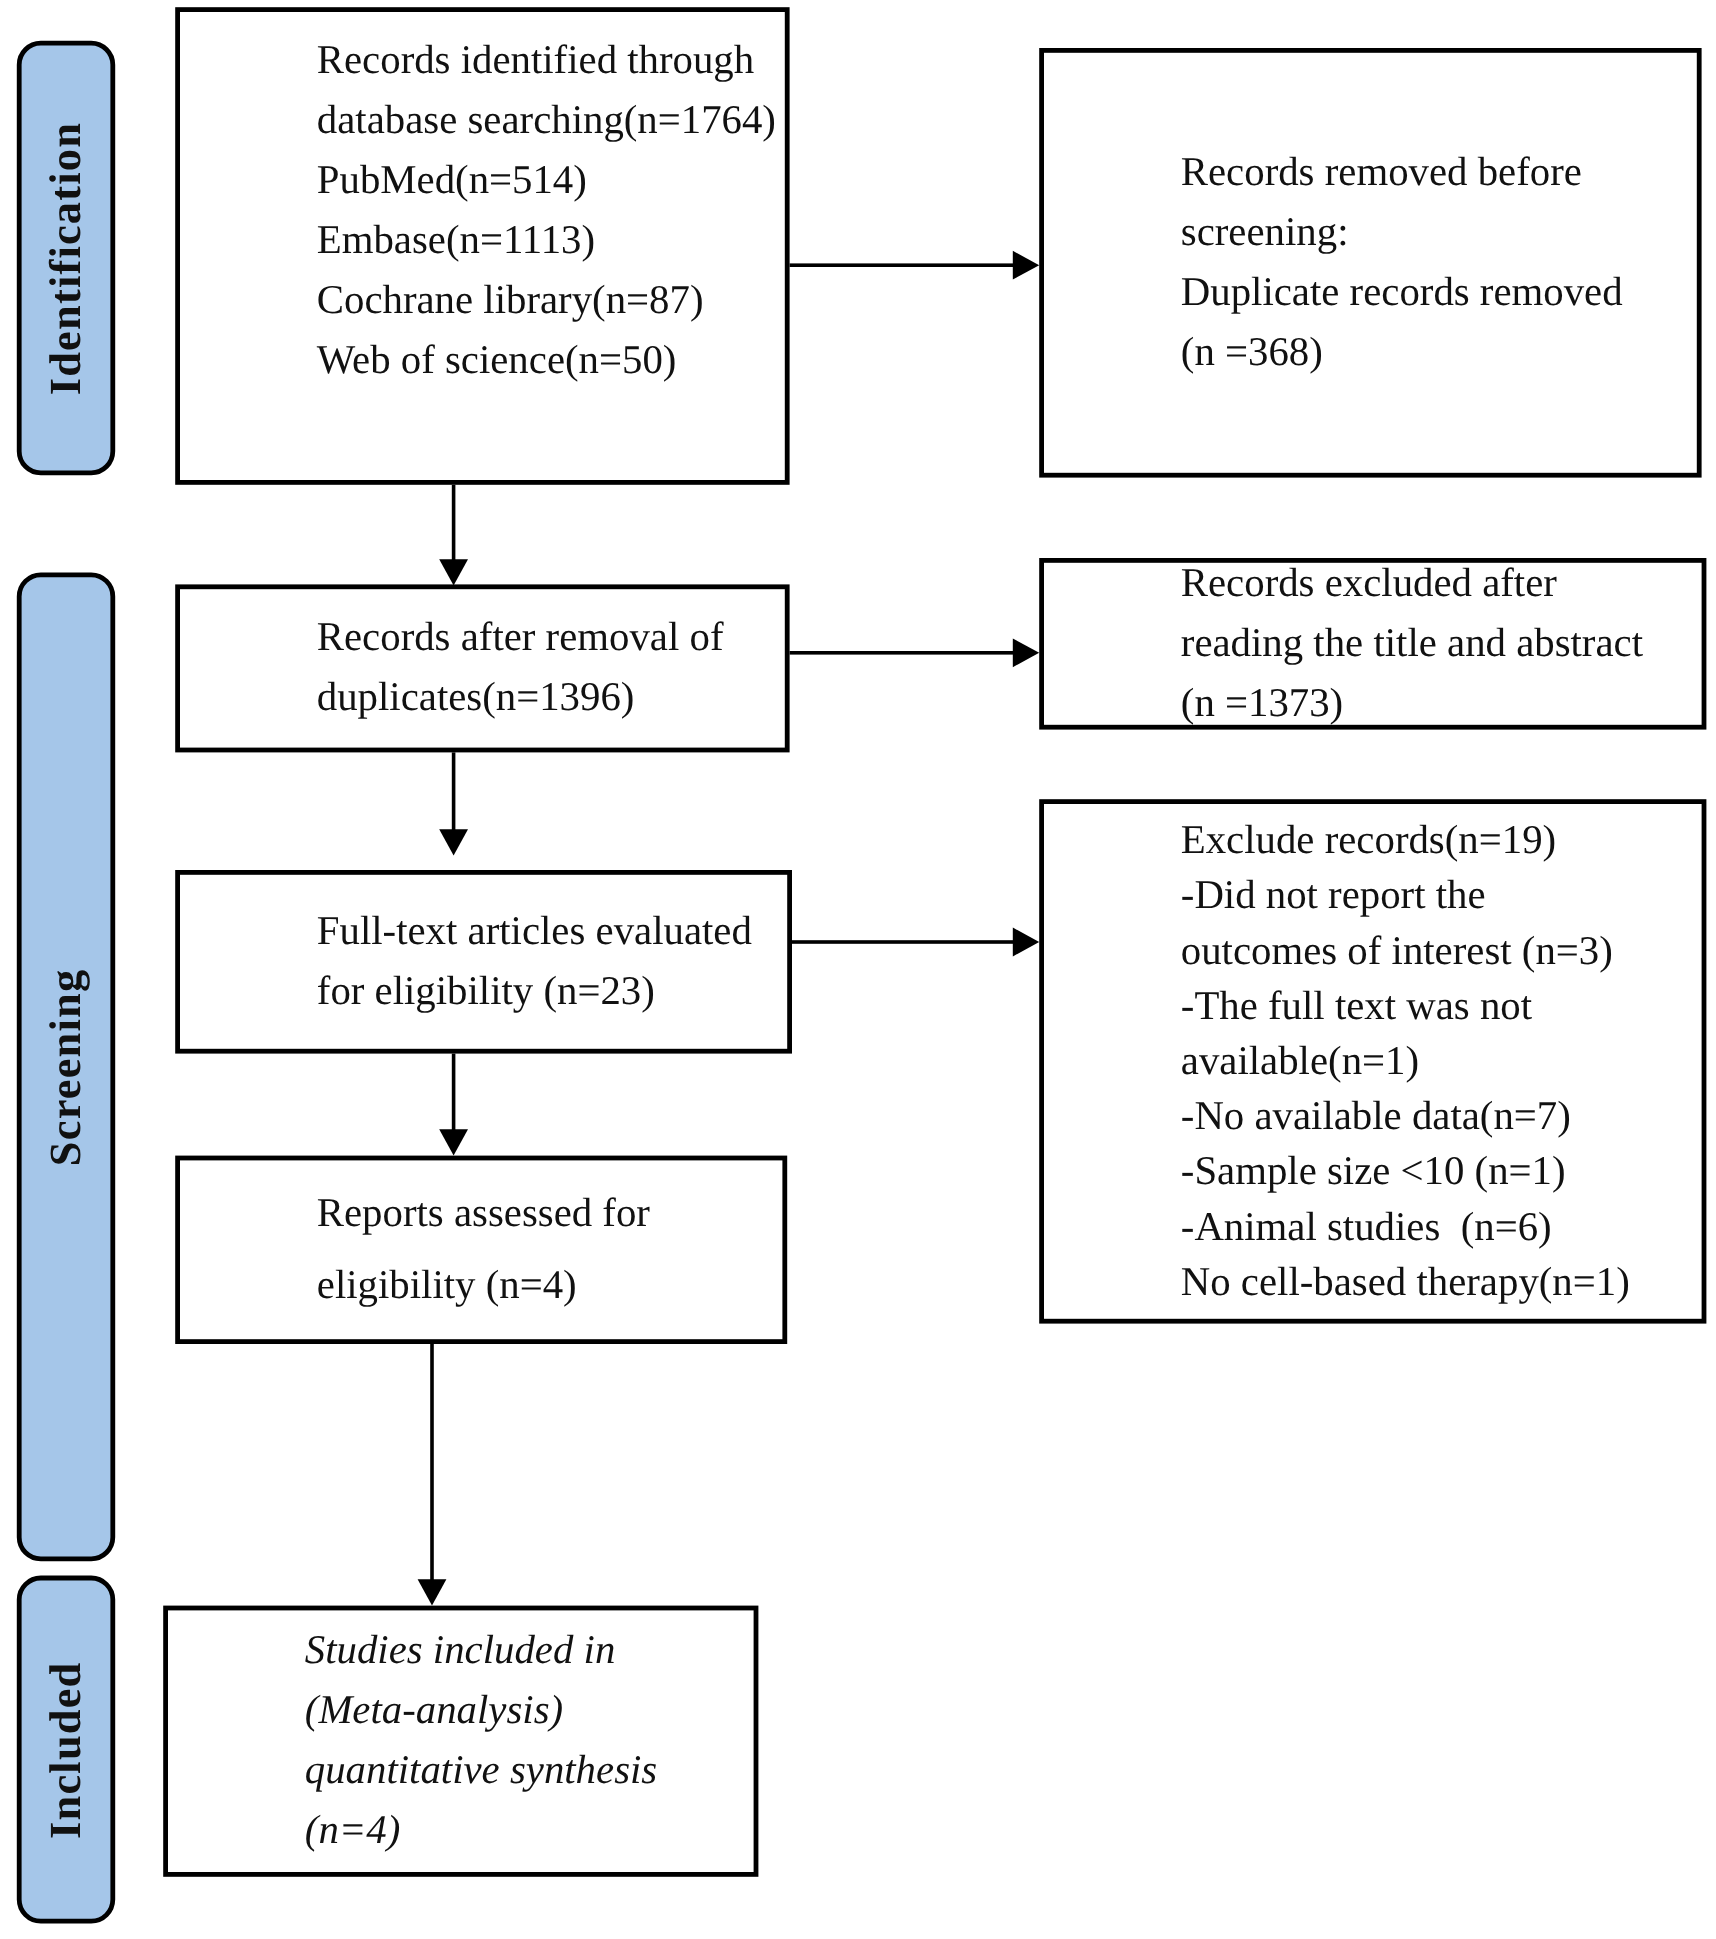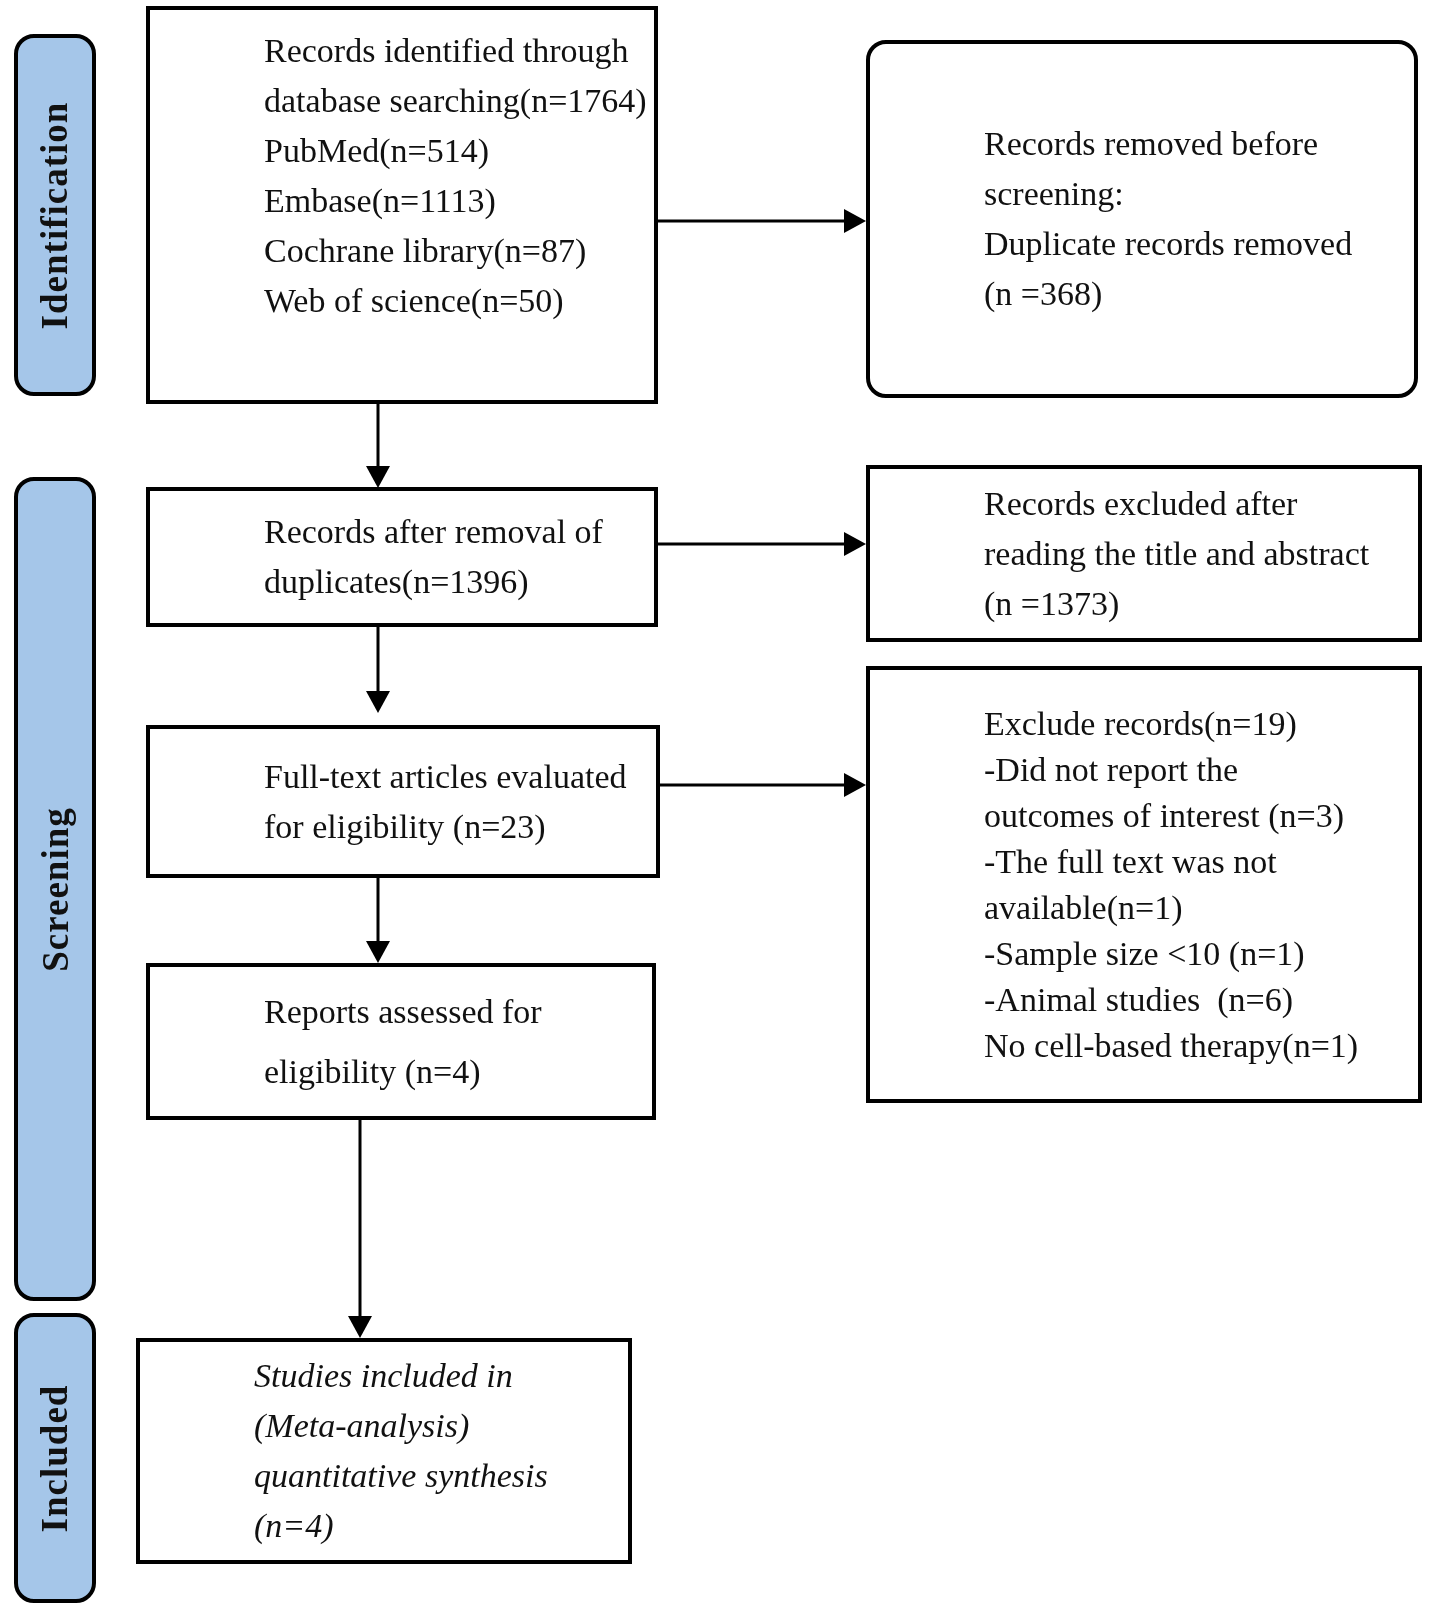--- a/index.html
+++ b/index.html
@@ -91,49 +91,50 @@
 
   <div class="box top-align" style="left:146px;top:6px;width:512px;height:398px;">
     <div class="line">Records identified through</div>
     <div class="line">database searching(n=1764)</div>
     <div class="line">PubMed(n=514)</div>
     <div class="line">Embase(n=1113)</div>
     <div class="line">Cochrane library(n=87)</div>
     <div class="line">Web of science(n=50)</div>
   </div>
 
-  <div class="box" style="left:866px;top:40px;width:552px;height:358px;border-radius:20px;">
+  <div class="box" style="left:866px;top:40px;width:552px;height:358px;">
     <div class="line">Records removed before</div>
     <div class="line">screening:</div>
     <div class="line">Duplicate records removed</div>
     <div class="line">(n =368)</div>
   </div>
 
   <div class="box" style="left:146px;top:487px;width:512px;height:140px;">
     <div class="line">Records after removal of</div>
     <div class="line">duplicates(n=1396)</div>
   </div>
 
-  <div class="box" style="left:866px;top:465px;width:556px;height:177px;font-family:Liberation Serif, serif;">
+  <div class="box" style="left:866px;top:465px;width:556px;height:143px;font-family:Liberation Serif, serif;">
     <div class="line">Records excluded after</div>
     <div class="line">reading the title and abstract</div>
     <div class="line">(n =1373)</div>
   </div>
 
   <div class="box" style="left:146px;top:725px;width:514px;height:153px;">
     <div class="line">Full-text articles evaluated</div>
     <div class="line">for eligibility (n=23)</div>
   </div>
 
   <div class="box tight" style="left:866px;top:666px;width:556px;height:437px;">
     <div class="line">Exclude records(n=19)</div>
     <div class="line">-Did not report the</div>
     <div class="line">outcomes of interest (n=3)</div>
     <div class="line">-The full text was not</div>
     <div class="line">available(n=1)</div>
+    <div class="line">-No available data(n=7)</div>
     <div class="line">-Sample size &lt;10 (n=1)</div>
     <div class="line">-Animal studies  (n=6)</div>
     <div class="line">No cell-based therapy(n=1)</div>
   </div>
 
   <div class="box" style="left:146px;top:963px;width:510px;height:157px;gap:10px;">
     <div class="line">Reports assessed for</div>
     <div class="line">eligibility (n=4)</div>
   </div>
 

